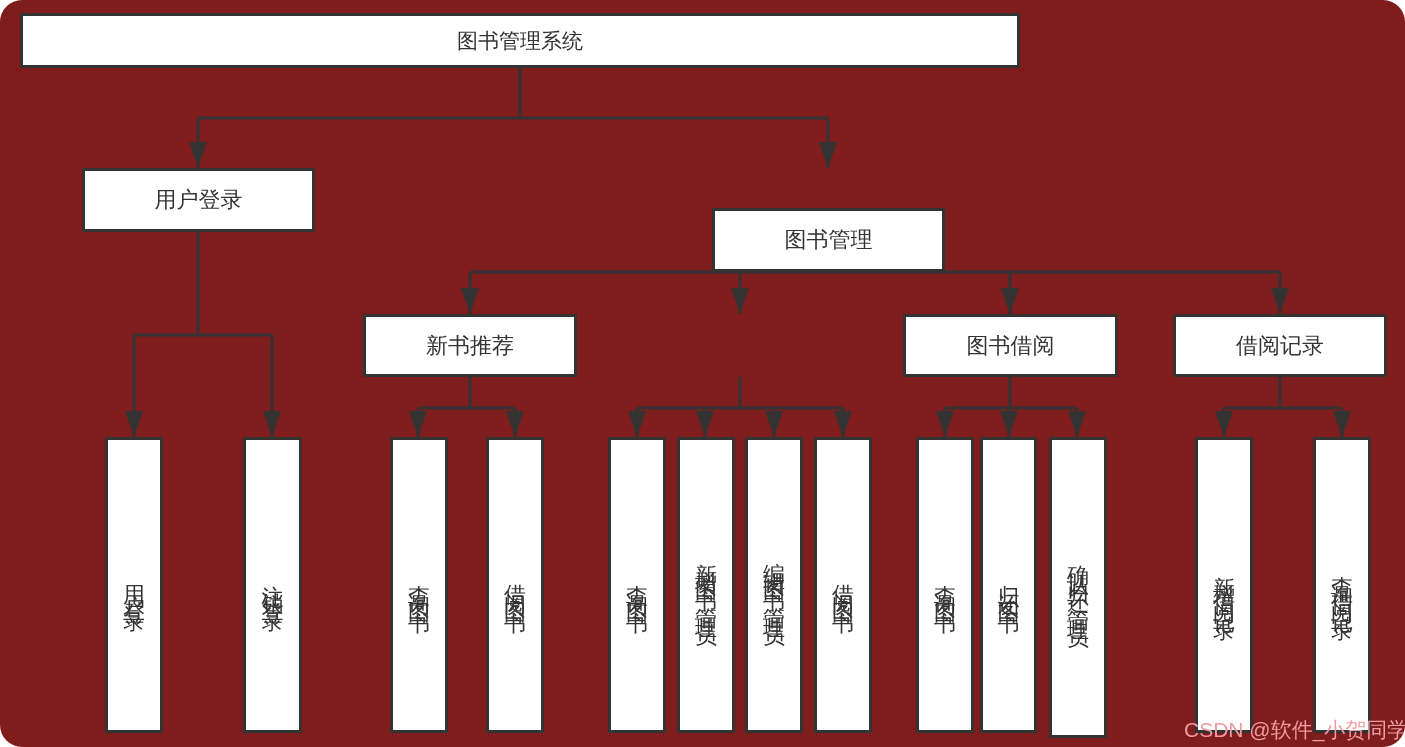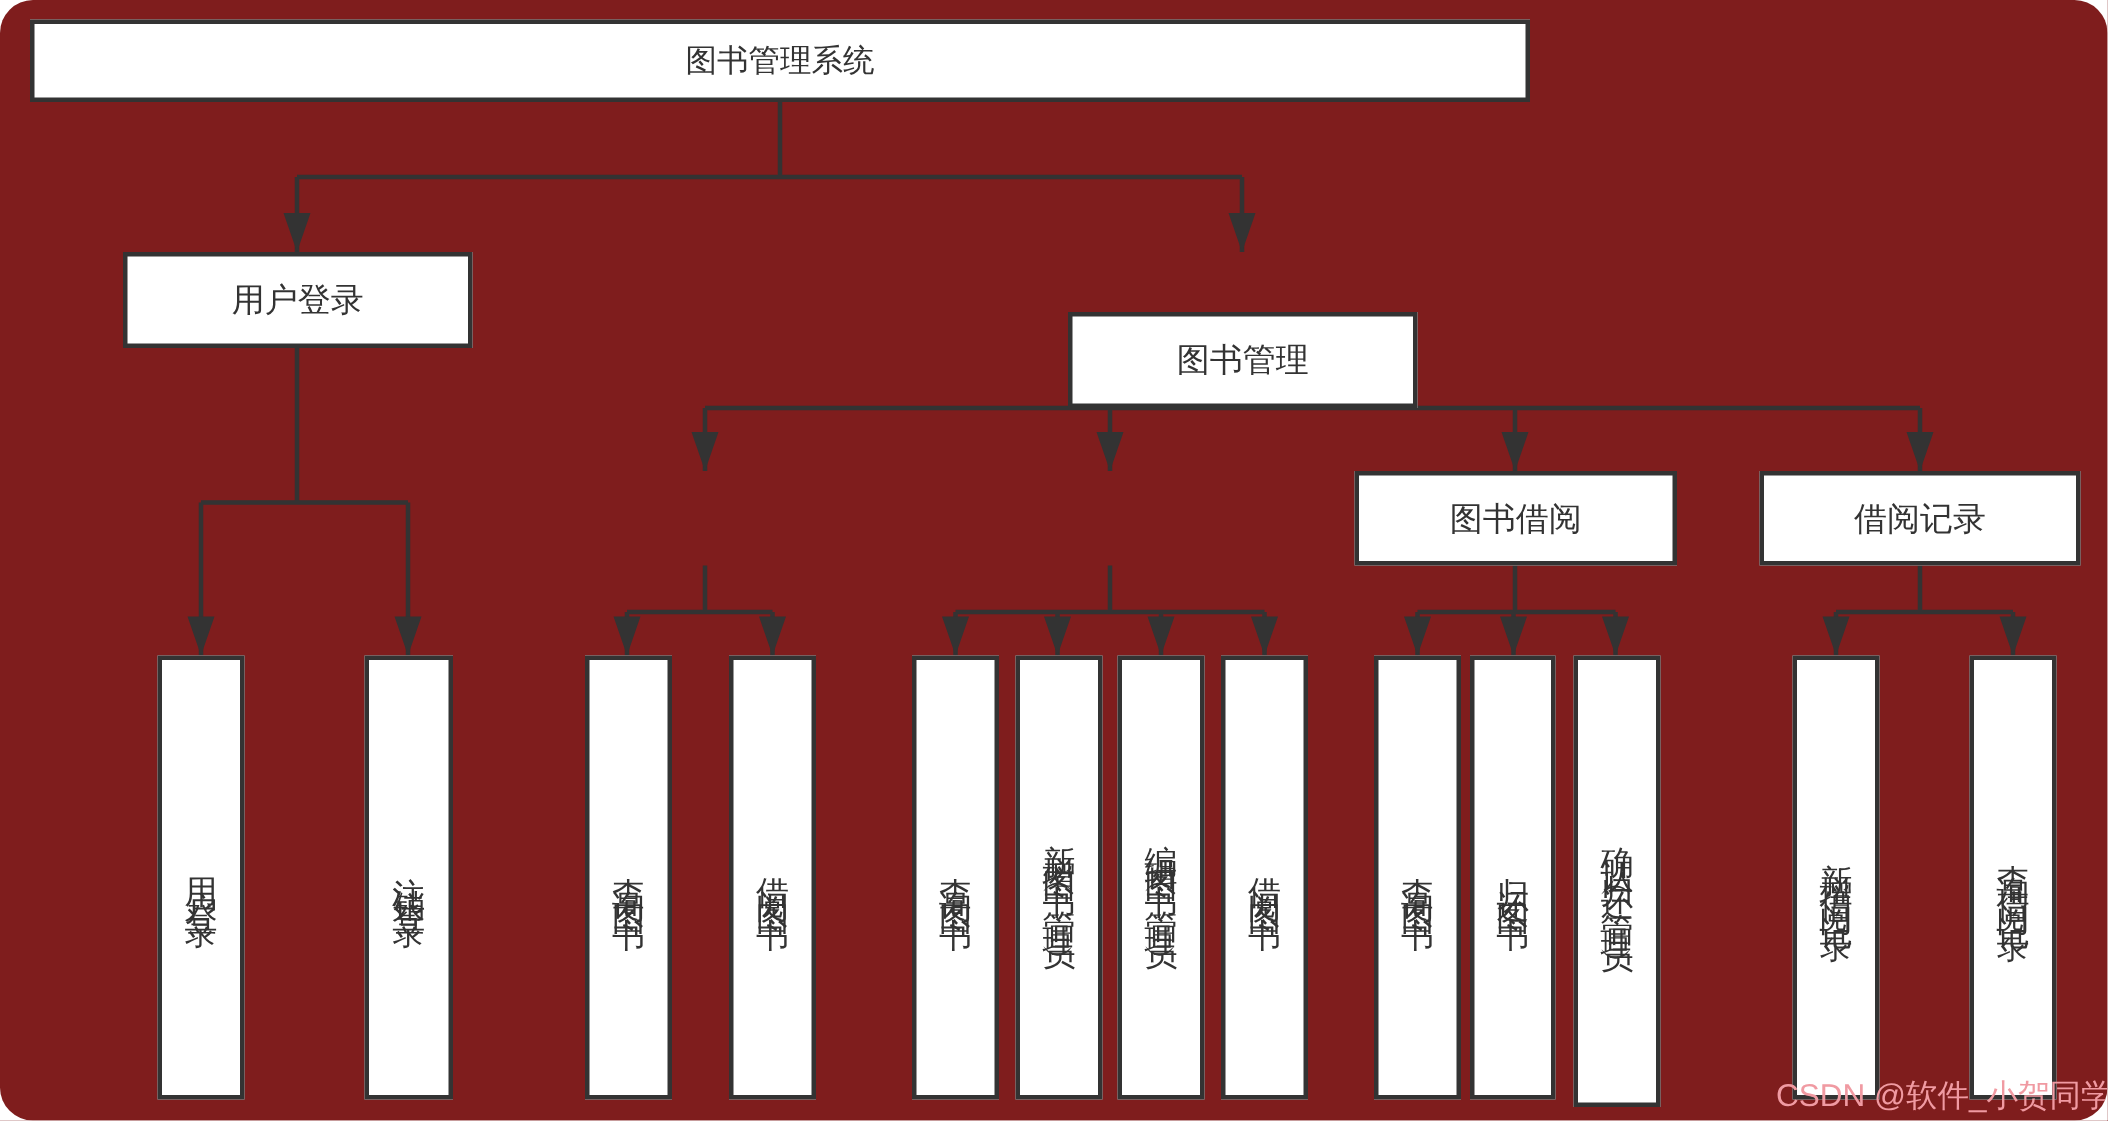--- a/index.html
+++ b/index.html
@@ -93,20 +93,21 @@
       <polygon points="1215,411 1233,411 1224,437"></polygon>
       <polygon points="1333,411 1351,411 1342,437"></polygon>
     </g>
   </svg>
 
   <div class="box root" style="left:20px; top:13px; width:1000px; height:55px;">图书管理系统</div>
 
   <div class="box" style="left:82px; top:168px; width:233px; height:64px;">用户登录</div>
   <div class="box" style="left:712px; top:168px; width:233px; height:64px;margin-top:40px;">图书管理</div>
 
+  <div class="box" style="left:363px; top:314px; width:214px; height:63px;">新书推荐</div>
   <div class="box" style="left:903px; top:314px; width:215px; height:63px;">图书借阅</div>
   <div class="box" style="left:1173px; top:314px; width:214px; height:63px;">借阅记录</div>
 
   <div class="box vbox" style="left:105px; top:437px; width:58px; height:296px;">
     <span>用户登录</span>
   </div>
   <div class="box vbox" style="left:243px; top:437px; width:59px; height:296px;">
     <span>注销登录</span>
   </div>
 

